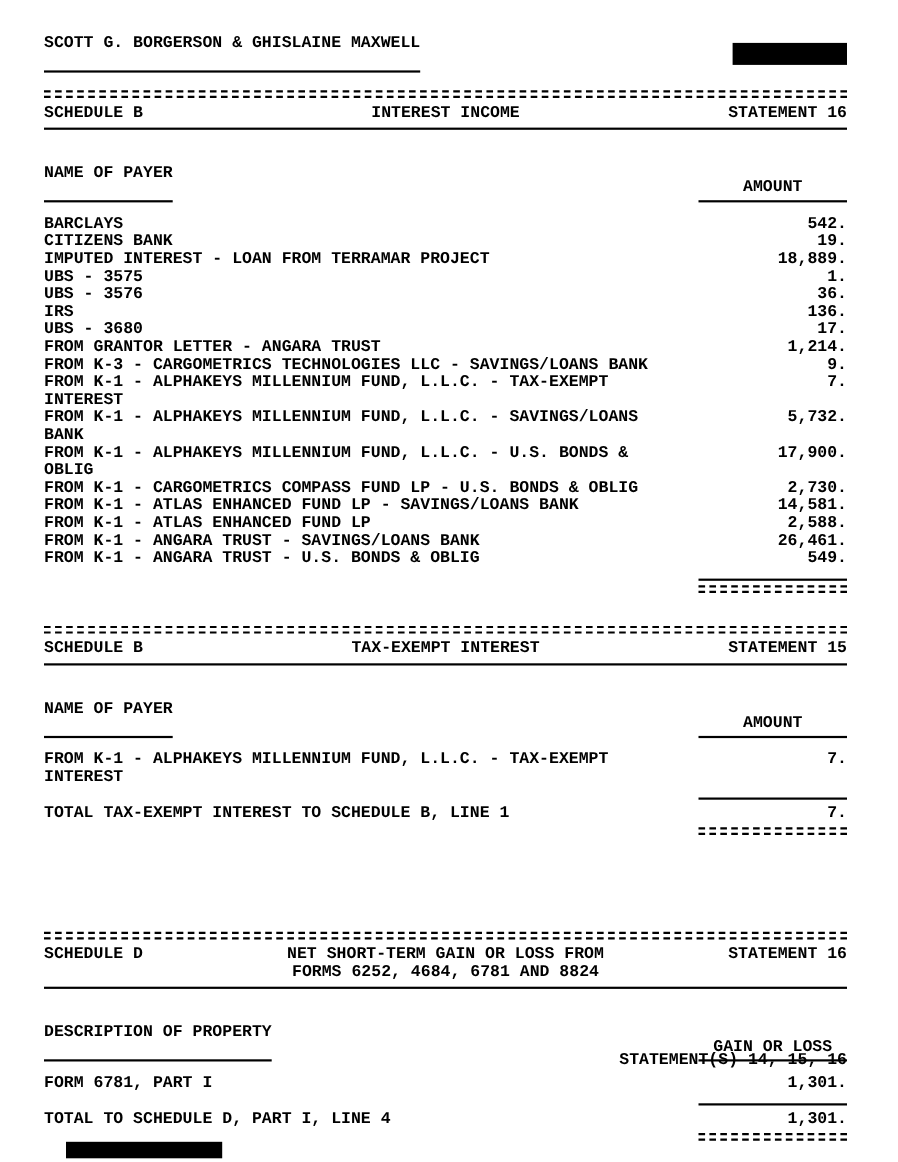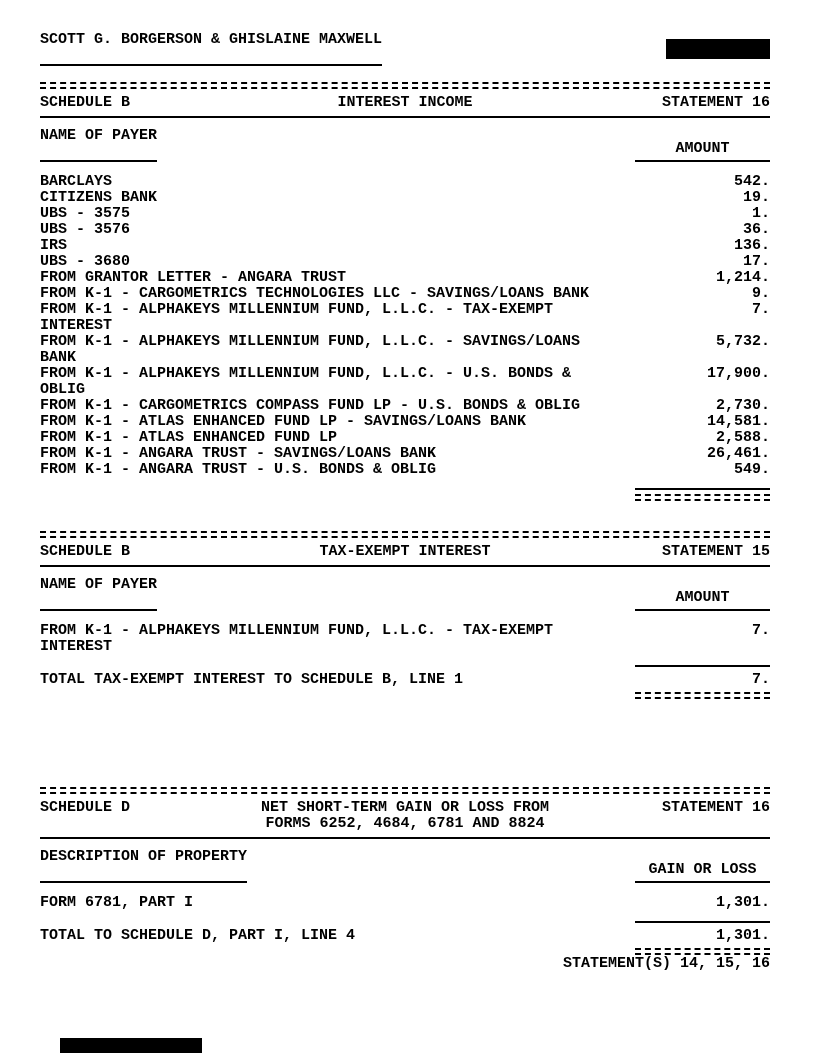--- a/index.html
+++ b/index.html
@@ -30,21 +30,21 @@
   section.s16 { margin-top: 88px; }
 
   .sec-head {
     display: grid; grid-template-columns: 1fr auto 1fr;
     border-bottom: 2px solid #000;
     padding: 6px 0 5px 0;
   }
   .sh-c { text-align: center; }
   .sh-r { text-align: right; }
 
-  .col-head { display: flex; align-items: flex-end; margin-top: 10px; }
+  .col-head { display: flex; align-items: flex-end; margin-top: 32px; }
   .payer { width: 62ch; }
   .amount { flex: 1; text-align: right; white-space: nowrap; }
   .amount-col-h {
     margin-left: auto; width: 15ch; text-align: center;
     border-bottom: 2px solid #000; padding-bottom: 3px;
   }
 
   .rows { margin-top: 12px; }
   .row { display: flex; align-items: flex-start; }
 
@@ -81,41 +81,45 @@
     <div class="rows">
         <div class="row">
           <div class="payer">BARCLAYS</div>
           <div class="amount">542.</div>
         </div>
         <div class="row">
           <div class="payer">CITIZENS BANK</div>
           <div class="amount">19.</div>
         </div>
         <div class="row">
+          <div class="payer">IMPUTED INTEREST - LOAN FROM TERRAMAR PROJECT</div>
+          <div class="amount">18,889.</div>
+        </div>
+        <div class="row">
           <div class="payer">UBS - 3575</div>
           <div class="amount">1.</div>
         </div>
         <div class="row">
           <div class="payer">UBS - 3576</div>
           <div class="amount">36.</div>
         </div>
         <div class="row">
           <div class="payer">IRS</div>
           <div class="amount">136.</div>
         </div>
         <div class="row">
           <div class="payer">UBS - 3680</div>
           <div class="amount">17.</div>
         </div>
         <div class="row">
           <div class="payer">FROM GRANTOR LETTER - ANGARA TRUST</div>
           <div class="amount">1,214.</div>
         </div>
         <div class="row">
-          <div class="payer">FROM K-1 - CARGOMETRICS TECHNOLOGIES LLC - SAVINGS/LOANS BANK</div>
+          <div class="payer">FROM K-3 - CARGOMETRICS TECHNOLOGIES LLC - SAVINGS/LOANS BANK</div>
           <div class="amount">9.</div>
         </div>
         <div class="row">
           <div class="payer">FROM K-1 - ALPHAKEYS MILLENNIUM FUND, L.L.C. - TAX-EXEMPT INTEREST</div>
           <div class="amount">7.</div>
         </div>
         <div class="row">
           <div class="payer">FROM K-1 - ALPHAKEYS MILLENNIUM FUND, L.L.C. - SAVINGS/LOANS BANK</div>
           <div class="amount">5,732.</div>
         </div>

